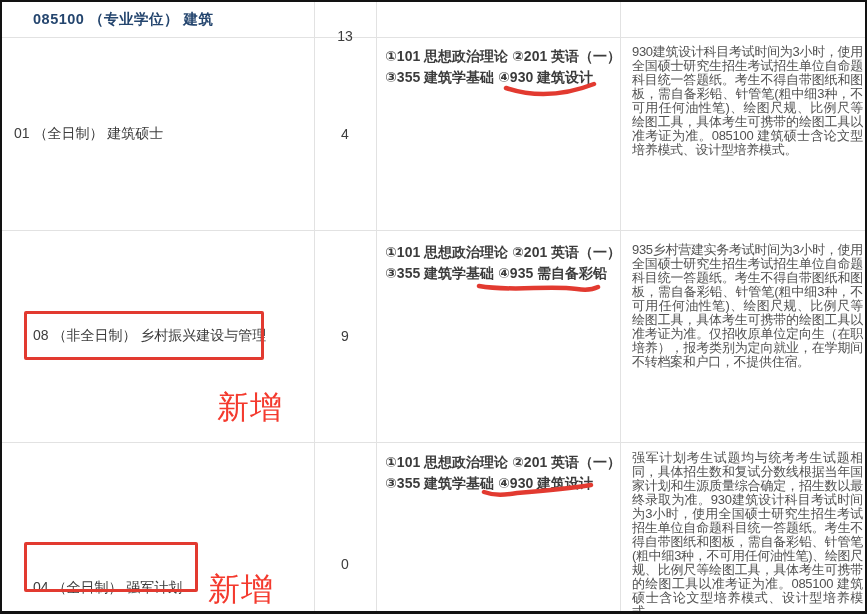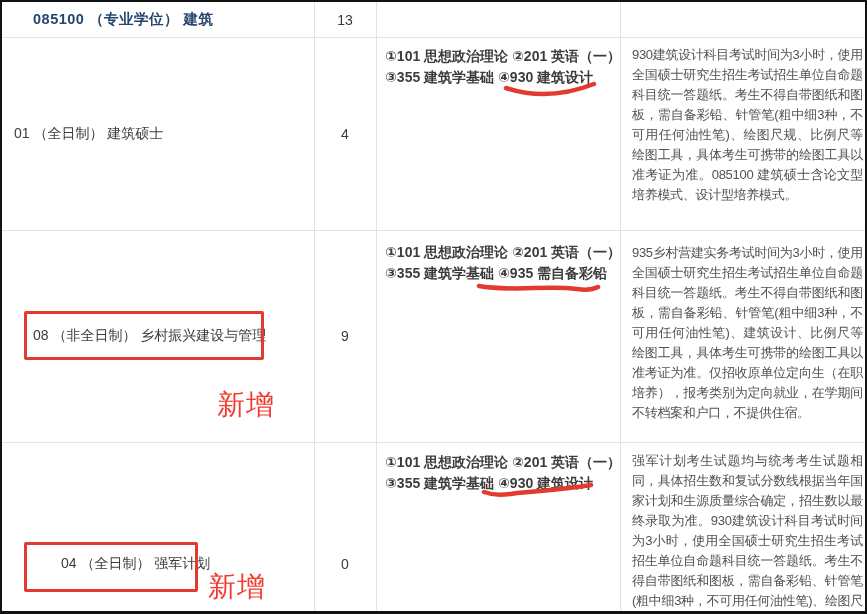--- a/index.html
+++ b/index.html
@@ -16,24 +16,24 @@
   
   .vline{position:absolute;top:2px;bottom:3px;width:1px;background:#e2e2e2;}
   .hline{position:absolute;left:2px;right:2px;height:1px;background:#e2e2e2;}
   
   .cell{position:absolute;display:flex;align-items:center;box-sizing:border-box;}
   .name-cell{left:2px;width:312px;padding-left:31px;color:#3c3c3c;font-size:14px;}
   .count-cell{left:314px;width:62px;justify-content:center;color:#3c3c3c;font-size:14px;}
   .header-title{color:#24456e;font-weight:bold;font-size:14.5px;letter-spacing:0.5px;}
   .exam-block{position:absolute;left:385px;width:232px;color:#3c3c3c;font-size:14px;line-height:21px;font-weight:bold;}
   .exam-line{white-space:nowrap;}
-  .notes-block{position:absolute;left:632px;width:231px;color:#515151;font-size:13px;line-height:20px;letter-spacing:-0.3px;text-align:justify;}
+  .notes-block{position:absolute;left:632px;width:231px;color:#515151;font-size:13px;line-height:14px;letter-spacing:-0.3px;text-align:justify;}
   
   .red-box{position:absolute;border:3px solid #e23a30;border-radius:2px;z-index:4;}
-  .new-tag{position:absolute;color:#f43a2e;font-size:28px;font-weight:500;letter-spacing:1px;z-index:4;}
+  .new-tag{position:absolute;color:#f43a2e;font-size:32px;font-weight:500;letter-spacing:1px;z-index:4;}
   .scribble{position:absolute;z-index:4;}
 </style>
 </head>
 <body>
 
 <div class="canvas">
 
   <div class="b-top"></div>
   <div class="b-bottom"></div>
   <div class="b-left"></div>
@@ -42,47 +42,47 @@
   <div class="vline" style="left:314px;"></div>
   <div class="vline" style="left:376px;"></div>
   <div class="vline" style="left:620px;"></div>
   <div class="hline" style="top:37px;"></div>
   <div class="hline" style="top:230px;"></div>
   <div class="hline" style="top:442px;"></div>
 
   <div class="cell name-cell" style="top:2px;height:35px;">
     <span class="header-title">085100 （专业学位） 建筑</span>
   </div>
-  <div class="cell count-cell" style="top:2px;height:35px;">13</div>
+  <div class="cell count-cell" style="top:18px;height:35px;">13</div>
 
   <div class="cell name-cell" style="top:38px;height:192px;padding-left:12px;">01 （全日制） 建筑硕士</div>
   <div class="cell count-cell" style="top:38px;height:192px;">4</div>
   <div class="exam-block" style="top:46px;">
     <div class="exam-line">①101 思想政治理论 ②201 英语（一）</div>
     <div class="exam-line">③355 建筑学基础 ④930 建筑设计</div>
   </div>
   <div class="notes-block" style="top:45px;">930建筑设计科目考试时间为3小时，使用全国硕士研究生招生考试招生单位自命题科目统一答题纸。考生不得自带图纸和图板，需自备彩铅、针管笔(粗中细3种，不可用任何油性笔)、绘图尺规、比例尺等绘图工具，具体考生可携带的绘图工具以准考证为准。085100 建筑硕士含论文型培养模式、设计型培养模式。</div>
   <svg class="scribble" style="left:498px;top:78px;" width="104" height="24" viewBox="0 0 104 24">
     <path d="M8,10 C35,19 65,18 96,6" fill="none" stroke="#e23a30" stroke-width="4.5" stroke-linecap="round"></path>
   </svg>
 
   <div class="cell name-cell" style="top:230px;height:212px;">08 （非全日制） 乡村振兴建设与管理</div>
   <div class="cell count-cell" style="top:230px;height:212px;">9</div>
   <div class="exam-block" style="top:242px;">
     <div class="exam-line">①101 思想政治理论 ②201 英语（一）</div>
     <div class="exam-line">③355 建筑学基础 ④935 需自备彩铅</div>
   </div>
-  <div class="notes-block" style="top:243px;">935乡村营建实务考试时间为3小时，使用全国硕士研究生招生考试招生单位自命题科目统一答题纸。考生不得自带图纸和图板，需自备彩铅、针管笔(粗中细3种，不可用任何油性笔)、建筑设计、比例尺等绘图工具，具体考生可携带的绘图工具以准考证为准。仅招收原单位定向生（在职培养），报考类别为定向就业，在学期间不转档案和户口，不提供住宿。</div>
+  <div class="notes-block" style="top:243px;">935乡村营建实务考试时间为3小时，使用全国硕士研究生招生考试招生单位自命题科目统一答题纸。考生不得自带图纸和图板，需自备彩铅、针管笔(粗中细3种，不可用任何油性笔)、绘图尺规、比例尺等绘图工具，具体考生可携带的绘图工具以准考证为准。仅招收原单位定向生（在职培养），报考类别为定向就业，在学期间不转档案和户口，不提供住宿。</div>
   <div class="red-box" style="left:24px;top:311px;width:234px;height:43px;"></div>
   <div class="new-tag" style="left:217px;top:386px;">新增</div>
   <svg class="scribble" style="left:472px;top:278px;" width="132" height="22" viewBox="0 0 132 22">
     <path d="M7,8 C40,14 75,7 105,11 C115,12.5 122,11 126,9" fill="none" stroke="#e23a30" stroke-width="4.5" stroke-linecap="round"></path>
   </svg>
 
-  <div class="cell name-cell" style="top:544px;height:40px;margin-left:28px;">04 （全日制） 强军计划</div>
+  <div class="cell name-cell" style="top:568px;height:40px;">04 （全日制） 强军计划</div>
   <div class="cell count-cell" style="top:544px;height:40px;">0</div>
   <div class="exam-block" style="top:452px;">
     <div class="exam-line">①101 思想政治理论 ②201 英语（一）</div>
     <div class="exam-line">③355 建筑学基础 ④930 建筑设计</div>
   </div>
   <div class="notes-block" style="top:451px;">强军计划考生试题均与统考考生试题相同，具体招生数和复试分数线根据当年国家计划和生源质量综合确定，招生数以最终录取为准。930建筑设计科目考试时间为3小时，使用全国硕士研究生招生考试招生单位自命题科目统一答题纸。考生不得自带图纸和图板，需自备彩铅、针管笔(粗中细3种，不可用任何油性笔)、绘图尺规、比例尺等绘图工具，具体考生可携带的绘图工具以准考证为准。085100 建筑硕士含论文型培养模式、设计型培养模式。</div>
   <div class="red-box" style="left:24px;top:542px;width:168px;height:44px;"></div>
   <div class="new-tag" style="left:208px;top:568px;">新增</div>
   <svg class="scribble" style="left:477px;top:478px;" width="122" height="24" viewBox="0 0 122 24">
     <path d="M7,14 C18,18 28,17 40,15 C70,12.5 95,10 114,7" fill="none" stroke="#e23a30" stroke-width="4.5" stroke-linecap="round"></path>

